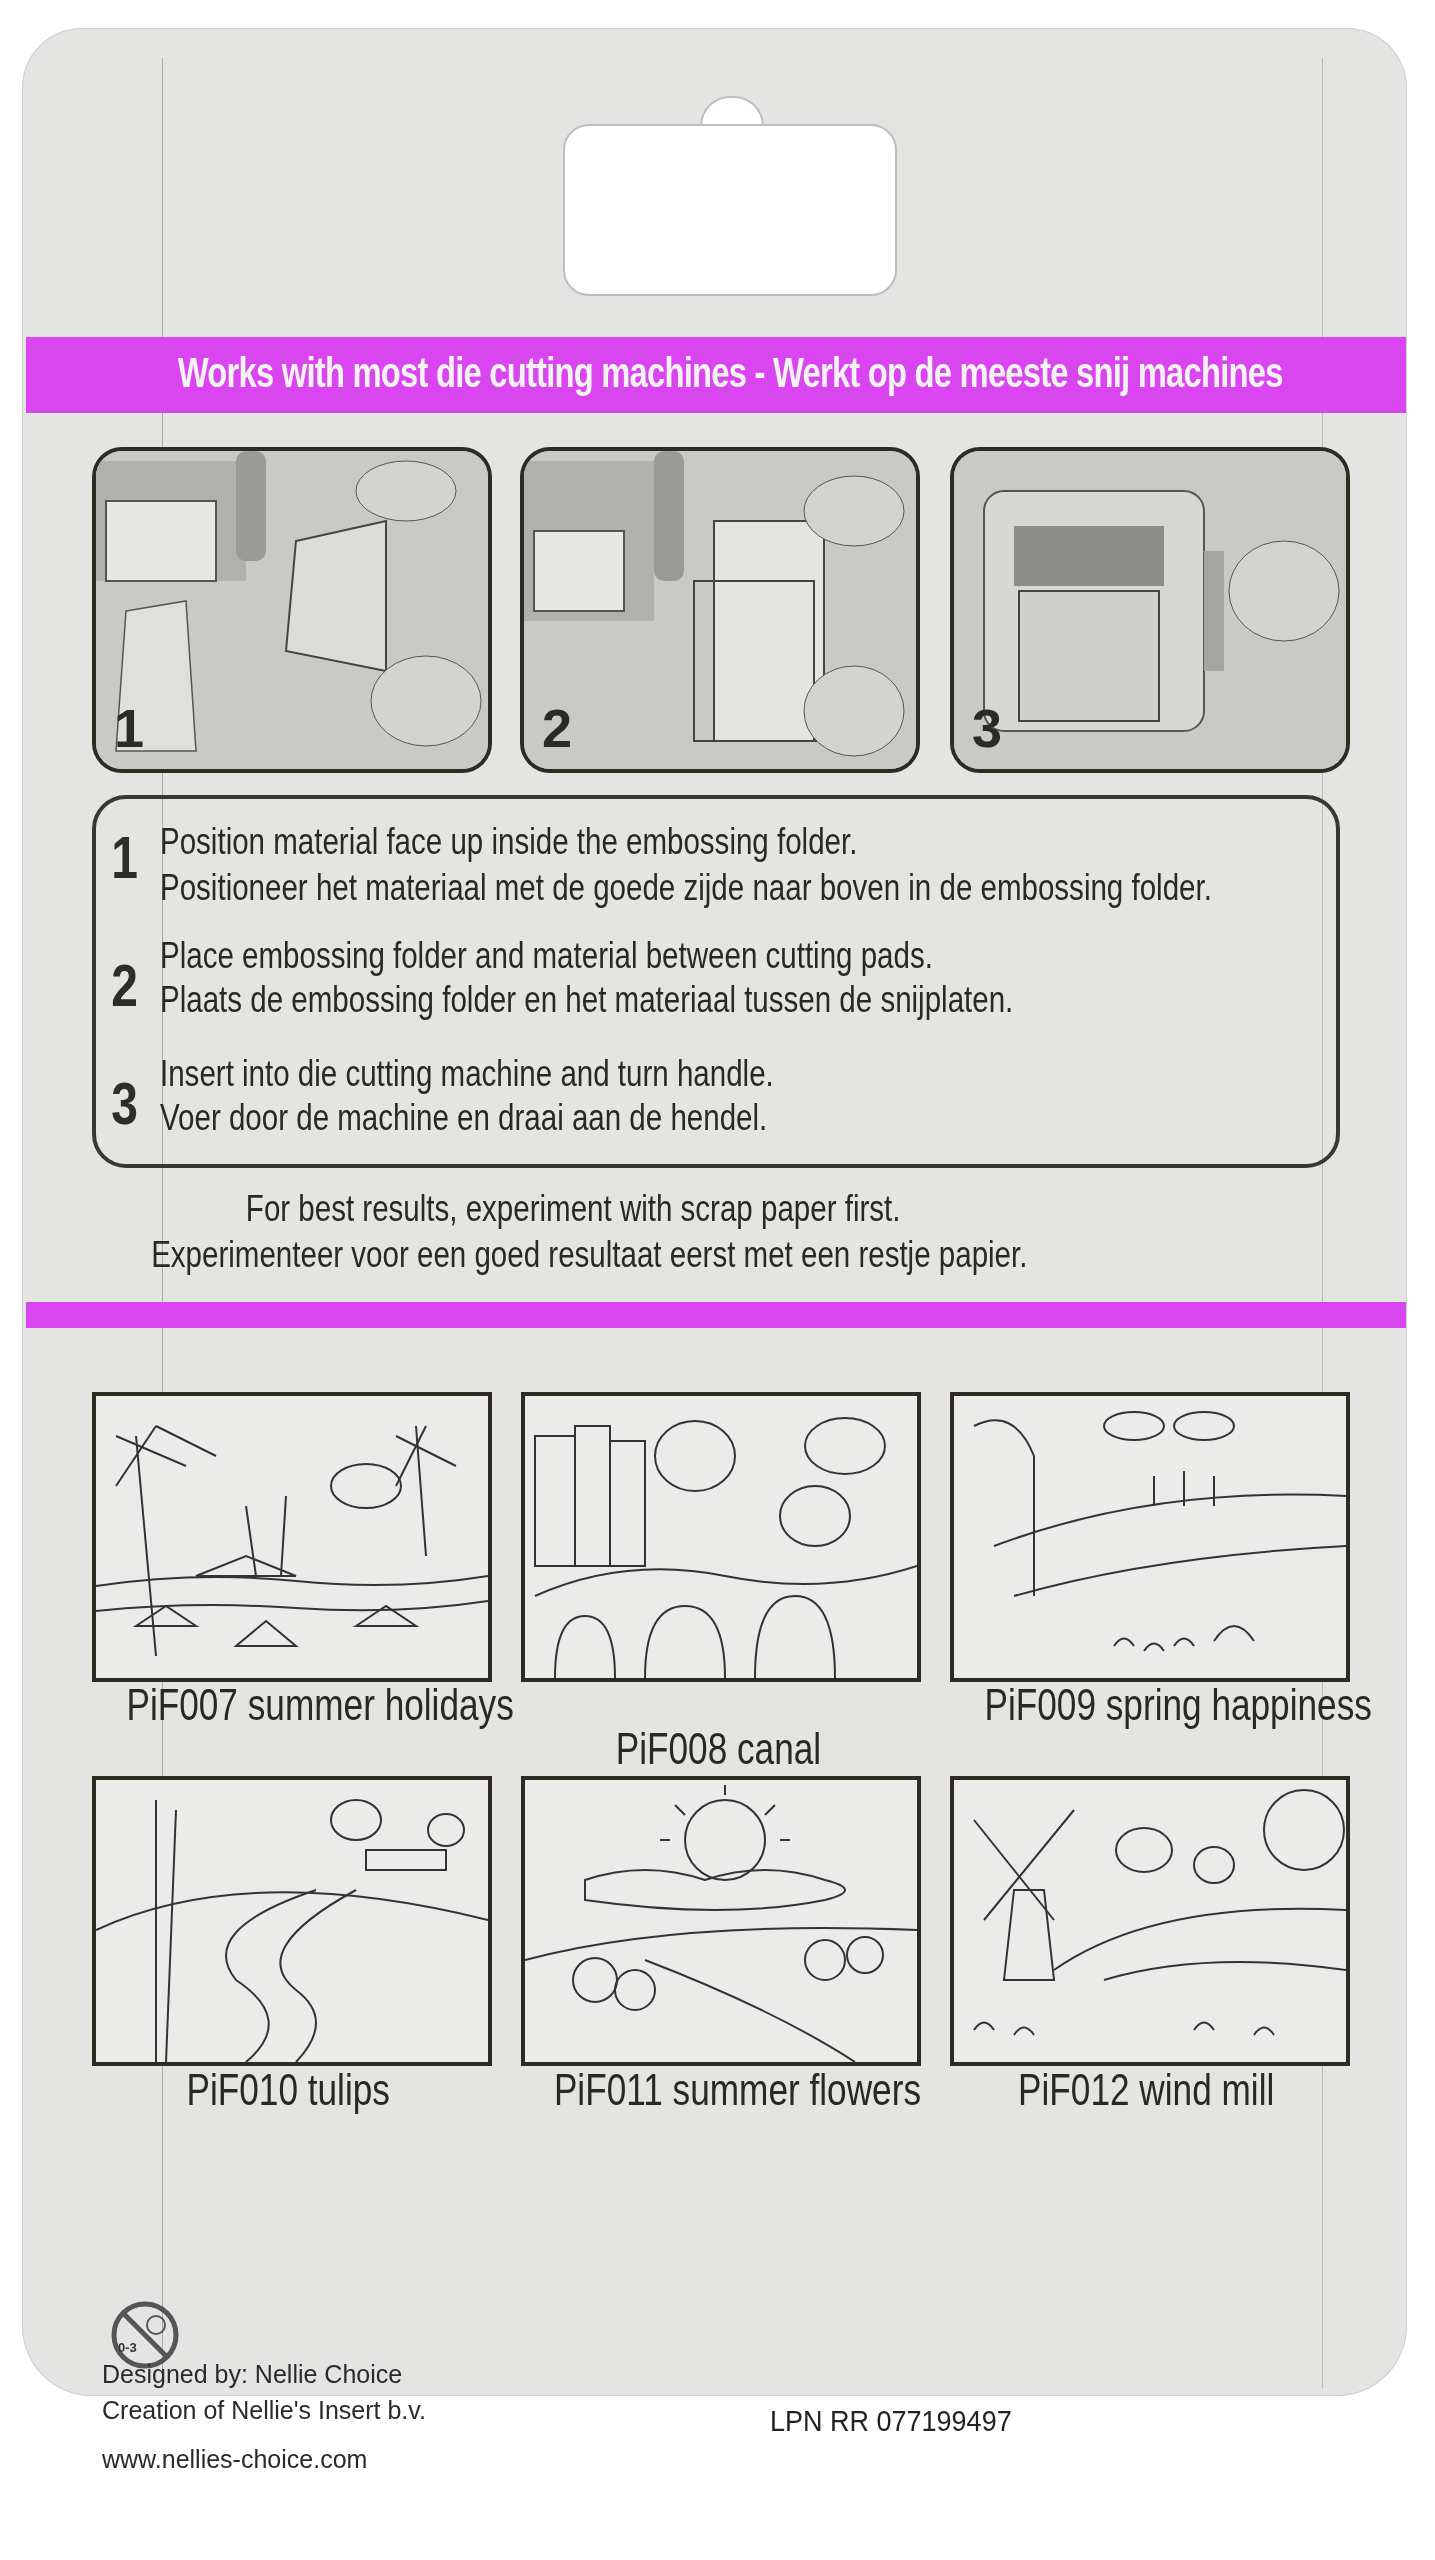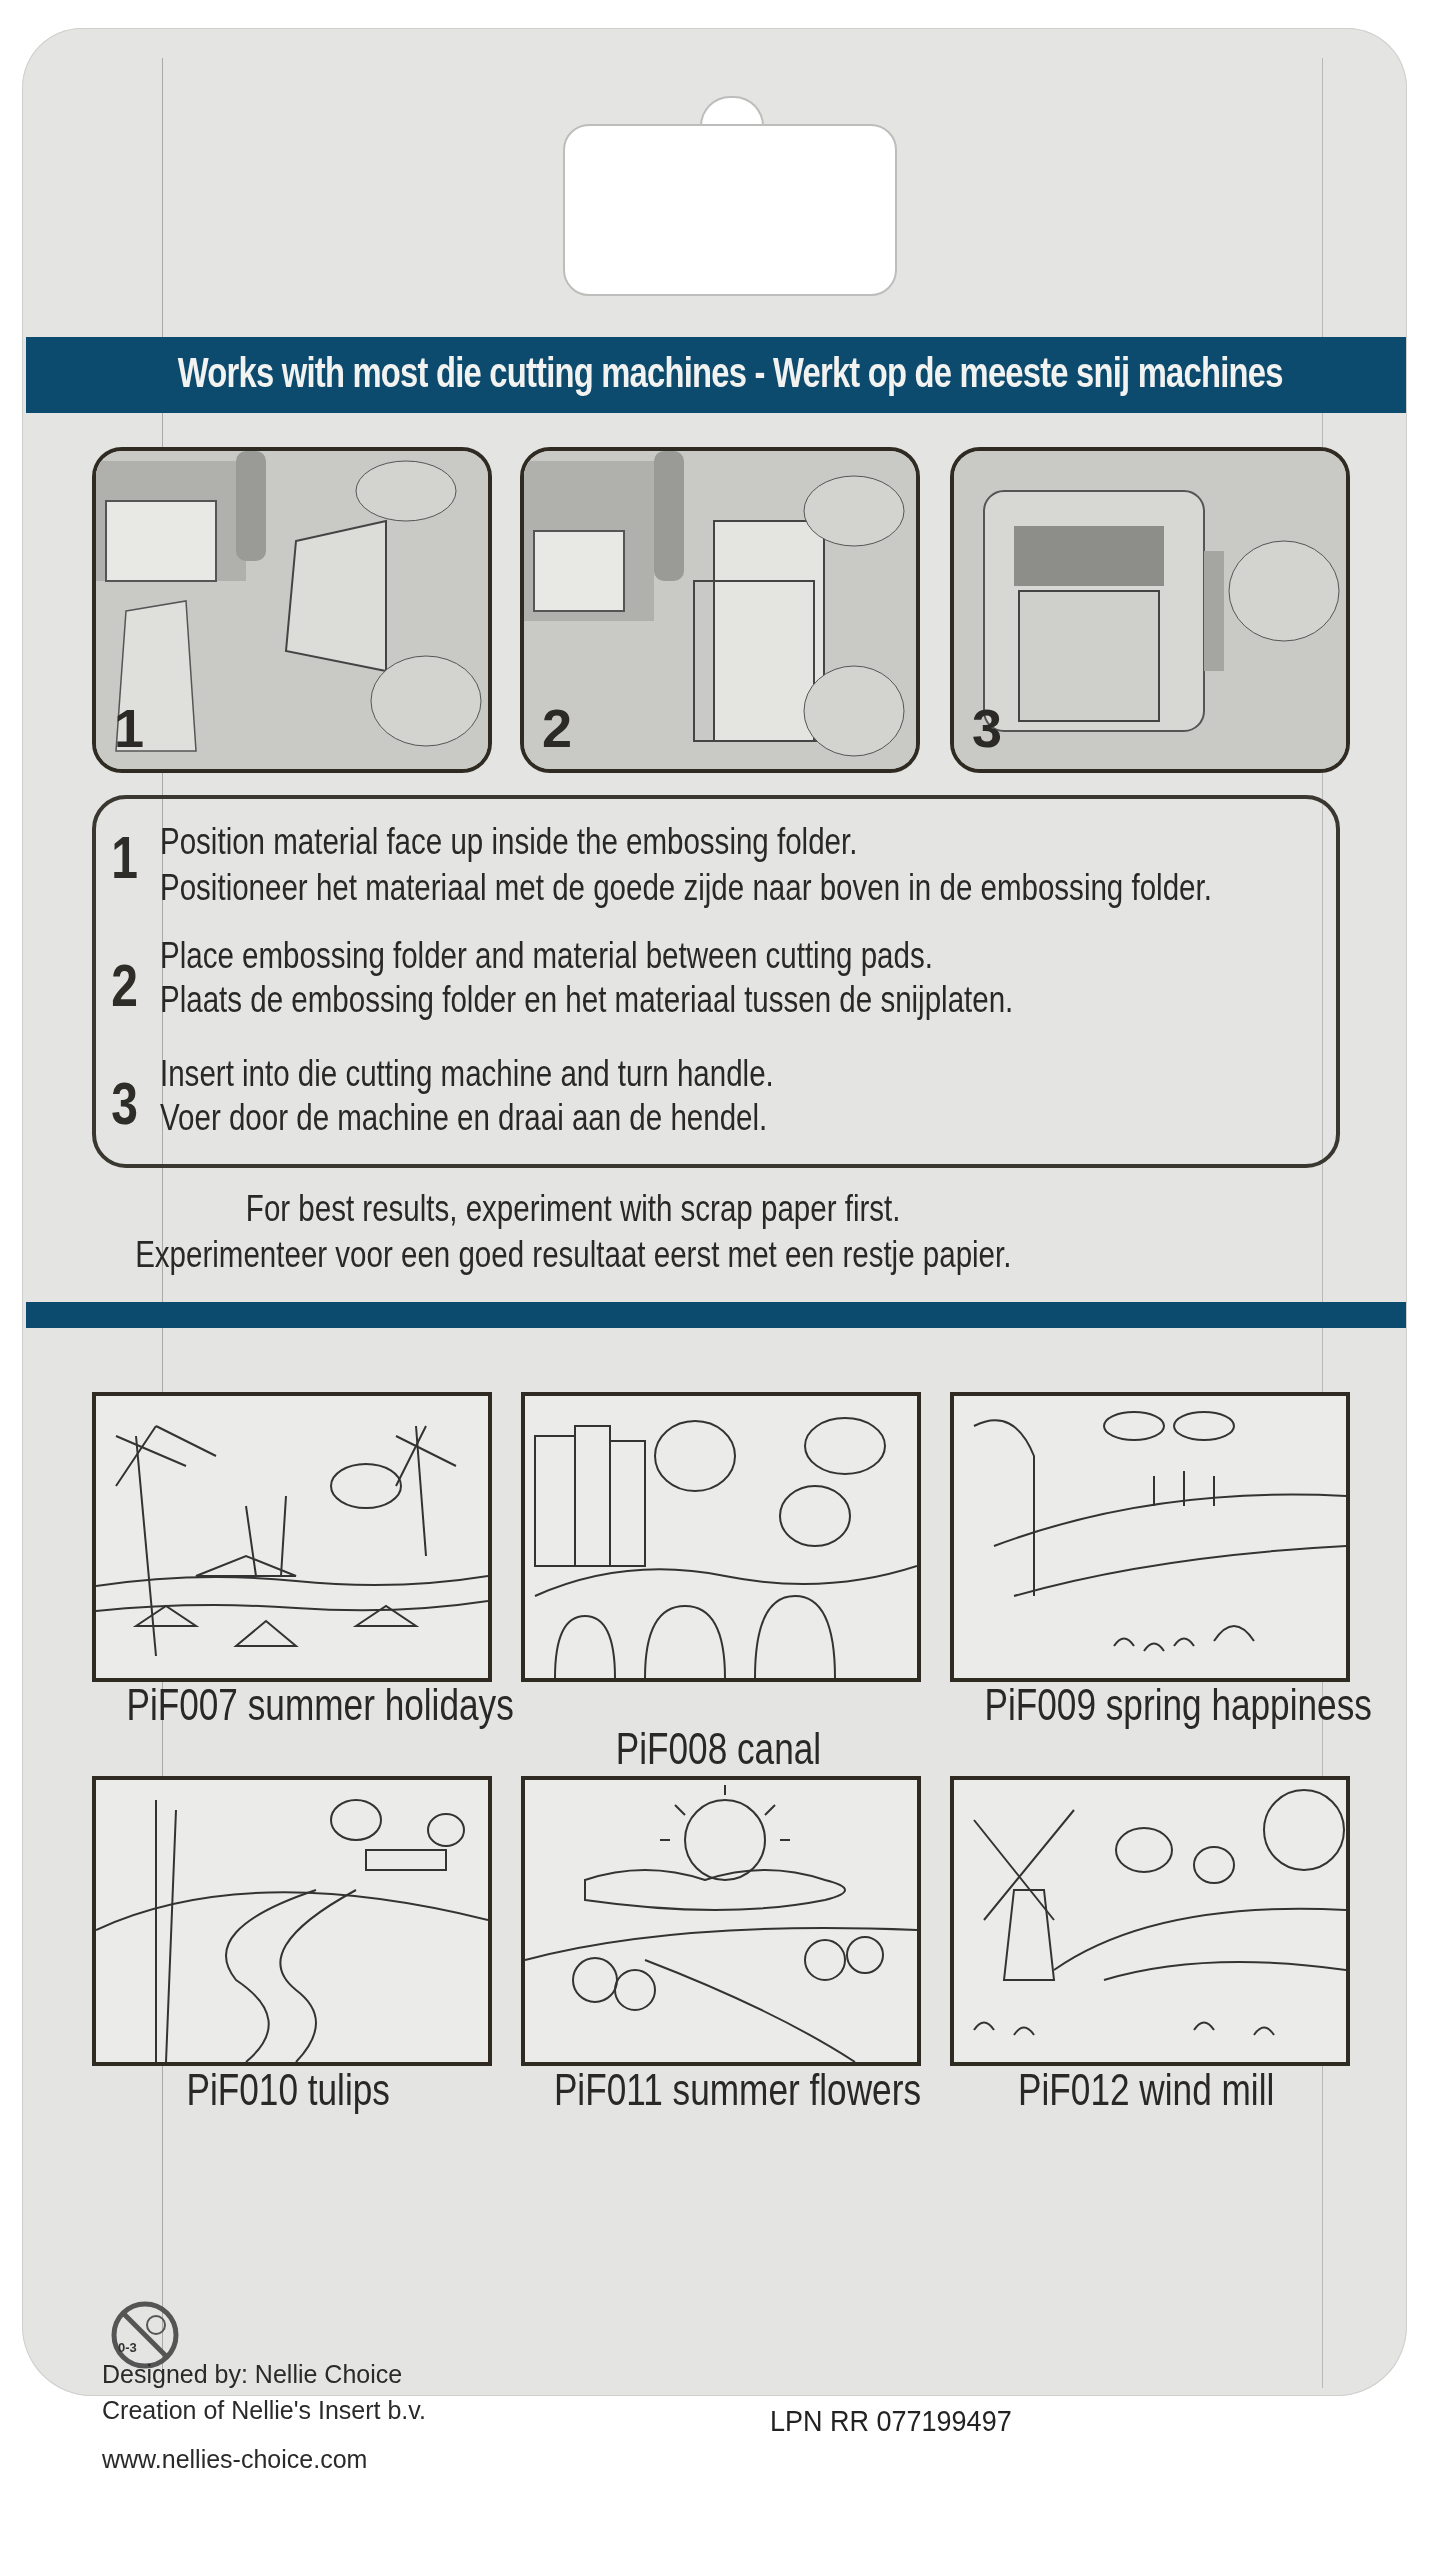--- a/index.html
+++ b/index.html
@@ -17,21 +17,21 @@
   .blister-line-right { position:absolute; left:1300px; top:30px; width:1px; height:2330px; background:#b8b9b7; }
   .hang-hole {
     position:absolute; left:563px; top:124px; width:330px; height:168px;
     background:#ffffff; border-radius:26px 26px 26px 26px; border:2px solid #bdbebc;
   }
   .hang-notch {
     position:absolute; left:700px; top:96px; width:60px; height:40px;
     background:#ffffff; border-radius:30px 30px 0 0; border:2px solid #bdbebc; border-bottom:none;
   }
   .band {
-    position:absolute; left:26px; width:1380px; background:#0c4a6e; color:#f2f2f0;
+    position:absolute; left:26px; width:1380px; background:#d946ef; color:#f2f2f0;
   }
   .band.top { top:337px; height:76px; }
   .band.mid { top:1302px; height:26px; }
   .band-text {
     position:absolute; left:0; right:0; top:12px; text-align:center;
     font-family:"Liberation Sans Narrow","Liberation Sans",sans-serif;
     font-size:42px; font-weight:bold; letter-spacing:-1px; transform:scaleX(0.78); transform-origin:center;
     white-space:nowrap;
   }
   .photo {
@@ -129,21 +129,21 @@
     <div class="l2" style="top:48px;">Plaats de embossing folder en het materiaal tussen de snijplaten.</div>
   </div>
   <div class="step" style="top:250px;">
     <div class="n" style="top:20px;">3</div>
     <div class="l1" style="top:4px;">Insert into die cutting machine and turn handle.</div>
     <div class="l2" style="top:48px;">Voer door de machine en draai aan de hendel.</div>
   </div>
 </div>
 
 <div class="tip" style="top:1188px;"><span>For best results, experiment with scrap paper first.</span></div>
-<div class="tip" style="top:1234px;"><span>Experimenteer voor een goed resultaat eerst met een restje papier.</span></div>
+<div class="tip" style="top:1234px;margin-left:16px;"><span>Experimenteer voor een goed resultaat eerst met een restje papier.</span></div>
 
 <div class="band mid"></div>
 
 <div class="design" style="left:92px;">
   <svg width="392" height="282" fill="none" stroke="#333" stroke-width="2">
     <path d="M0 190 Q100 175 200 185 T392 180"></path>
     <path d="M0 215 Q100 205 200 212 T392 205"></path>
     <path d="M40 40 L60 260"></path>
       <path d="M20 40 L90 70 M60 30 L20 90 M60 30 L120 60"></path>
     <path d="M320 30 L330 160"></path>

